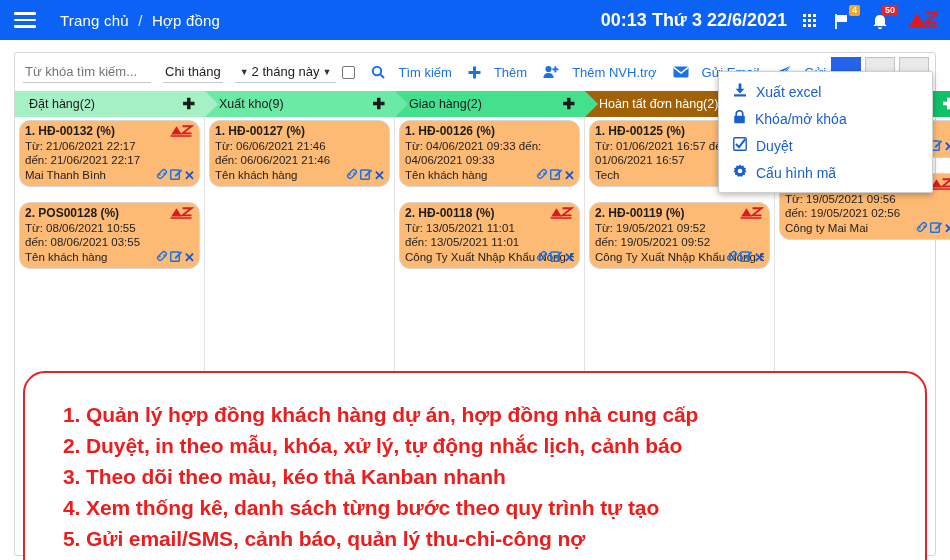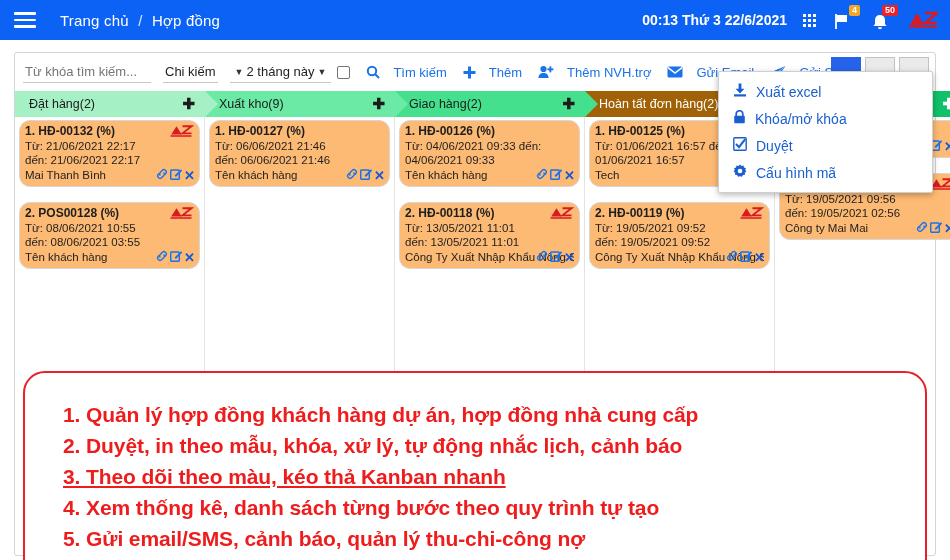--- a/index.html
+++ b/index.html
@@ -17,21 +17,21 @@
     height:40px; background:#0b62f5;
     display:flex; align-items:center;
     padding:0 12px 0 14px;
     color:#fff;
   }
   .hamburger { width:22px; display:flex; flex-direction:column; gap:4px; cursor:pointer; }
   .hamburger span { display:block; height:2.5px; background:#fff; border-radius:1px; }
   .breadcrumb { margin-left:24px; font-size:15px; letter-spacing:.2px; }
   .breadcrumb .sep { margin:0 5px; opacity:.85; }
   .topbar-right { margin-left:auto; display:flex; align-items:center; gap:16px; }
-  .clock { font-size:14px; font-weight:bold; white-space:nowrap; }
+  .clock { font-size:18px; font-weight:bold; white-space:nowrap; }
   .grid-icon { display:grid; grid-template-columns:repeat(3,3px); grid-gap:2px; }
   .grid-icon i { width:3px; height:3px; background:#fff; display:block; }
   .ic-wrap { position:relative; width:22px; height:22px; cursor:pointer; }
   .badge {
     position:absolute; top:-4px; right:-6px;
     background:#f5a623; color:#fff; font-size:9px; font-weight:bold;
     border-radius:2px; padding:1px 3px; line-height:1;
   }
   .badge.red { background:#e8232a; }
   .az-logo { display:flex; align-items:center; }
@@ -182,21 +182,21 @@
       </svg>
     </span>
   </div>
 </div>
 
 <div class="panel">
 
   <div class="toolbar">
     <input class="search-input" type="text" placeholder="Từ khóa tìm kiếm..." style="">
     <div class="sel">
-      <span>Chi kiếm</span>
+      <span>Chi tháng</span>
     </div>
     <div class="sel">
       <span class="caret">▼</span>
       <span>2 tháng này</span>
       <span class="caret">▼</span>
     </div>
     <div class="chk"></div>
 
     <div class="tbtn">
       <span>
@@ -512,17 +512,17 @@
               <span class="x">✕</span>
             </span>
           </div>
         </div>
       </div>
   </div>
 
   <div class="annot" id="annot" style="border-color: rgb(234, 32, 39);">
       <div class="annot-line" style="color: rgb(238, 28, 28);">1. Quản lý hợp đồng khách hàng dự án, hợp đồng nhà cung cấp</div>
       <div class="annot-line" style="color: rgb(238, 28, 28);">2. Duyệt, in theo mẫu, khóa, xử lý, tự động nhắc lịch, cảnh báo</div>
-      <div class="annot-line" style="color: rgb(238, 28, 28); text-decoration: underline;">3. Theo dõi theo màu, kéo thả Kanban nhanh</div>
+      <div class="annot-line" style="color: rgb(238, 28, 28);">3. Theo dõi theo màu, kéo thả Kanban nhanh</div>
       <div class="annot-line" style="color: rgb(238, 28, 28);">4. Xem thống kê, danh sách từng bước theo quy trình tự tạo</div>
       <div class="annot-line" style="color: rgb(238, 28, 28);">5. Gửi email/SMS, cảnh báo, quản lý thu-chi-công nợ</div>
     </div>
 </div>
 
 </body></html>

